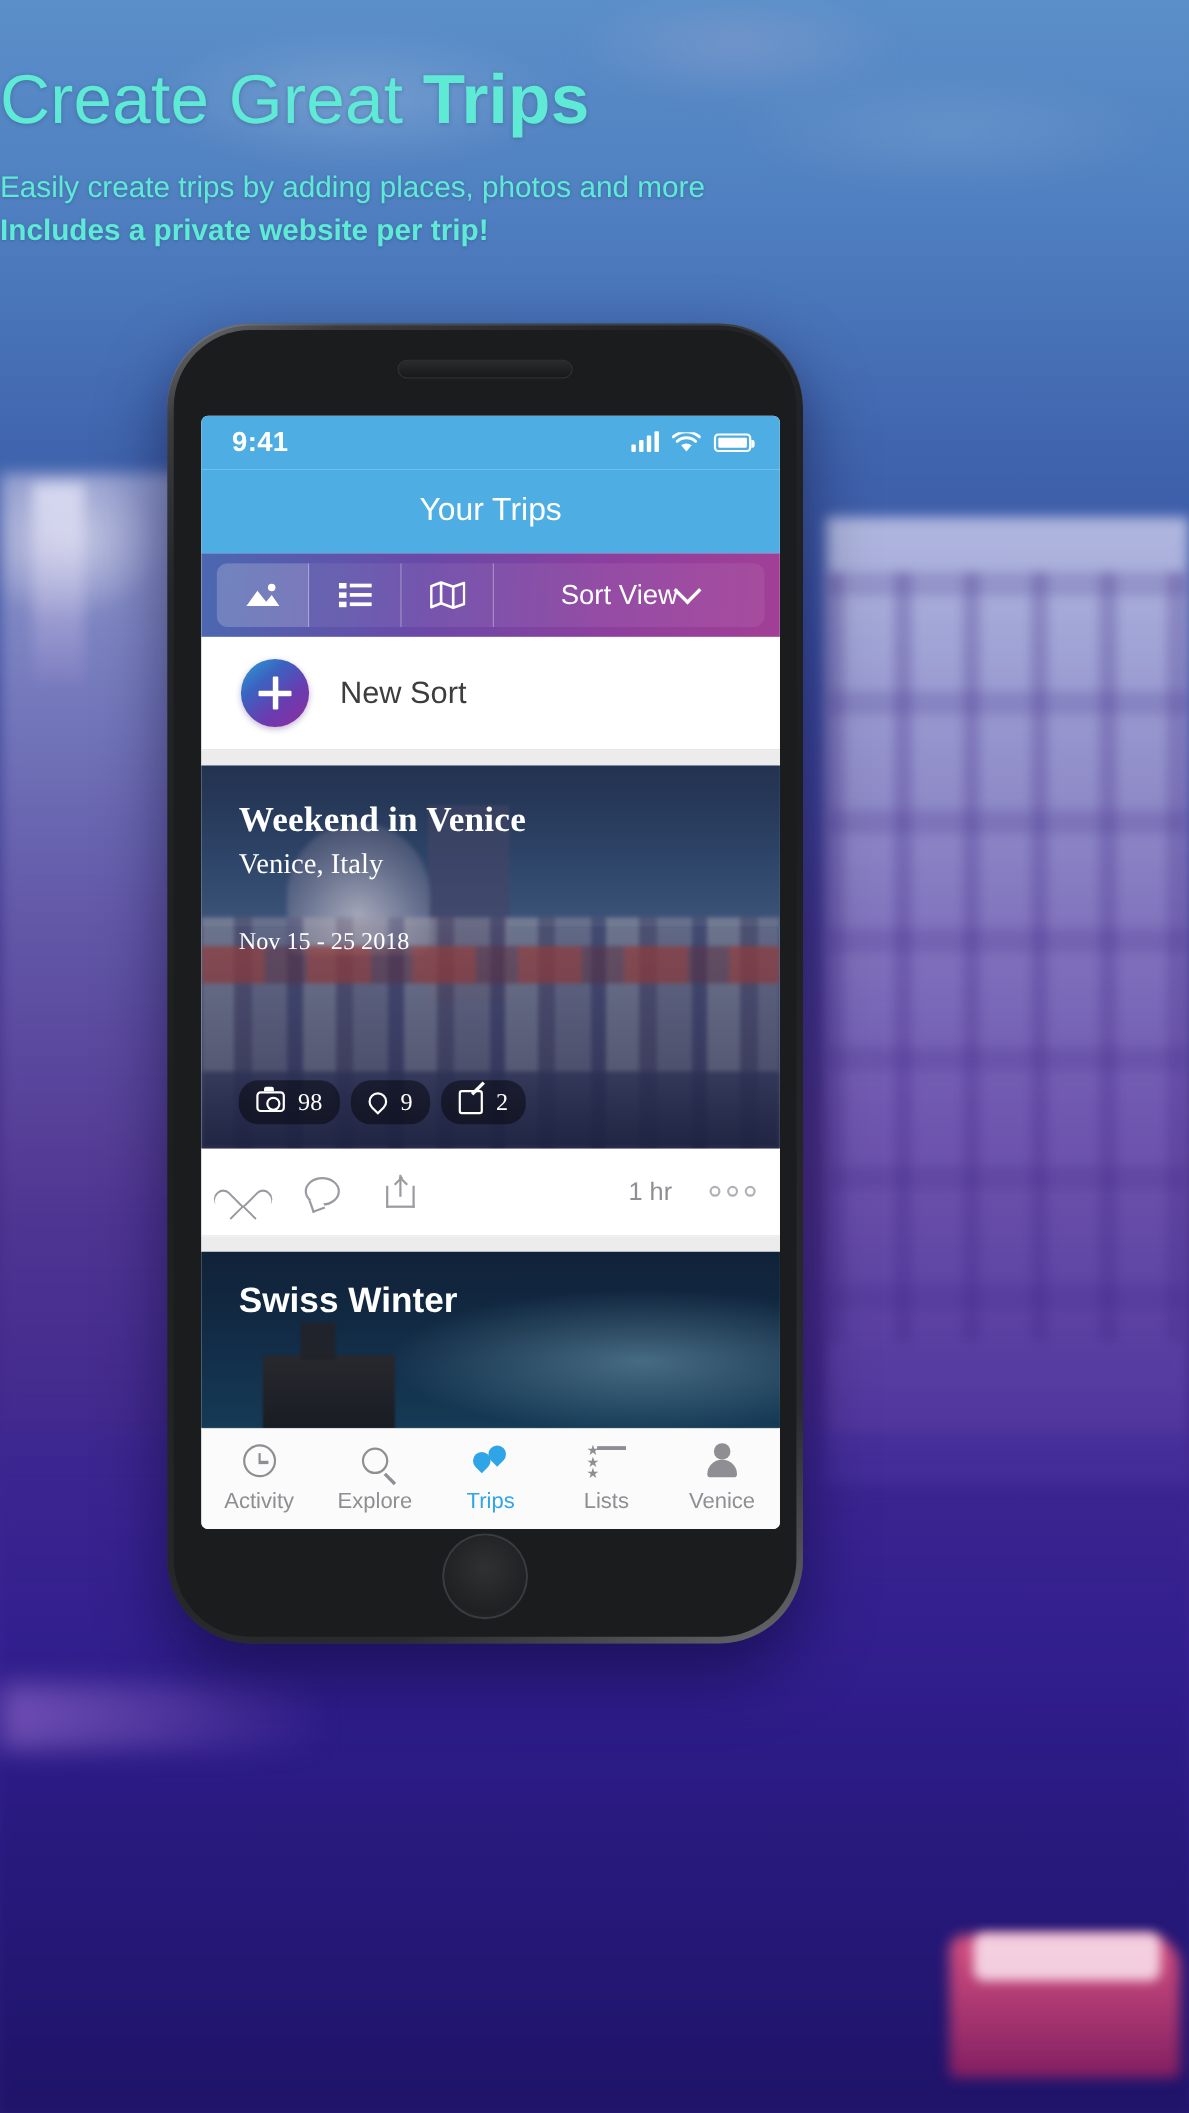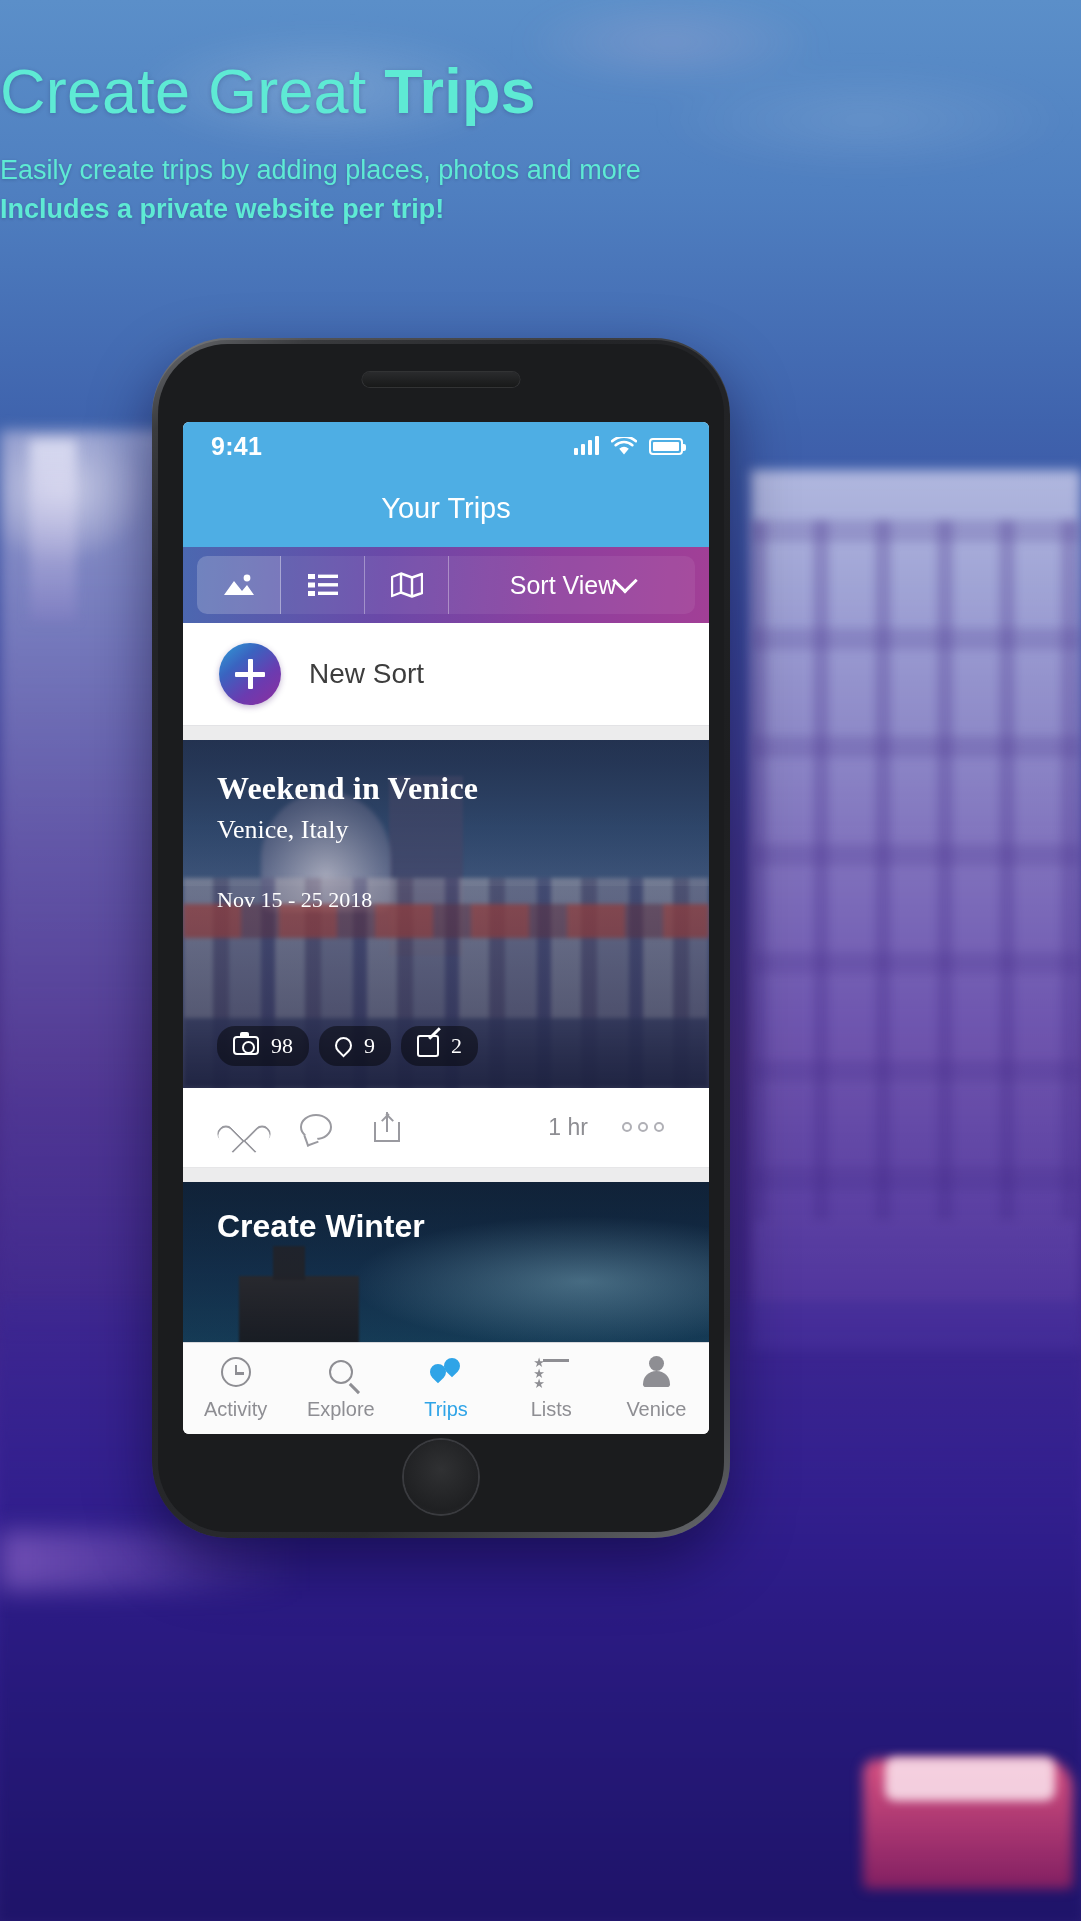--- a/index.html
+++ b/index.html
@@ -123,21 +123,20 @@
   
   .phone {
     position: absolute;
     left: 152px; top: 294px;
     width: 578px; height: 1200px;
     border-radius: 76px;
     background: linear-gradient(150deg, #6d6f73 0%, #3a3b3e 6%, #242528 16%,
                                 #1d1e20 50%, #2a2b2e 86%, #5e6064 98%);
     padding: 6px;
     box-shadow: 0 26px 60px rgba(10,5,45,.55), 0 2px 0 rgba(255,255,255,.12) inset;
-    margin-top: 44px;
   }
   .phone-inner {
     position: relative;
     width: 100%; height: 100%;
     border-radius: 70px;
     background: #1b1c1e;
     overflow: hidden;
   }
   .speaker {
     position: absolute; left: 50%; top: 28px; transform: translateX(-50%);
@@ -345,21 +344,21 @@
     position: relative;
   }
   .icon-note::after {
     content:''; position:absolute; right:-5px; top:-5px;
     width: 15px; height: 3px; background:#fff; transform: rotate(-45deg);
   }
 
   
   .actions {
     background:#fff; height: 80px;
-    display:flex; align-items:center; padding: 0 45px;
+    display:flex; align-items:center; padding: 0 22px;
     gap: 42px;
     border-bottom: 1px solid #e6e6e8;
   }
   .act { color:#8e8e93; }
   .heart {
     width: 30px; height: 27px; position: relative;
   }
   .heart::before, .heart::after {
     content:''; position:absolute; top: 0; width: 15px; height: 23px;
     border: 2.4px solid #9a9aa0;
@@ -621,21 +620,21 @@
         </div>
 
         <div class="gap"></div>
 
         <div class="card">
           <div class="card2-photo">
             <div class="swiss-sky"></div>
             <div class="swiss-castle"></div>
             <div class="card2-shade"></div>
             <div class="card2-body">
-              <div class="card2-title">Create Winter</div>
+              <div class="card2-title">Swiss Winter</div>
             </div>
           </div>
         </div>
 
         <div class="tabbar">
           <div class="tab">
             <span class="tab-ico">
                 <span class="ic-clock"></span>
               </span>
             <span>Activity</span>

